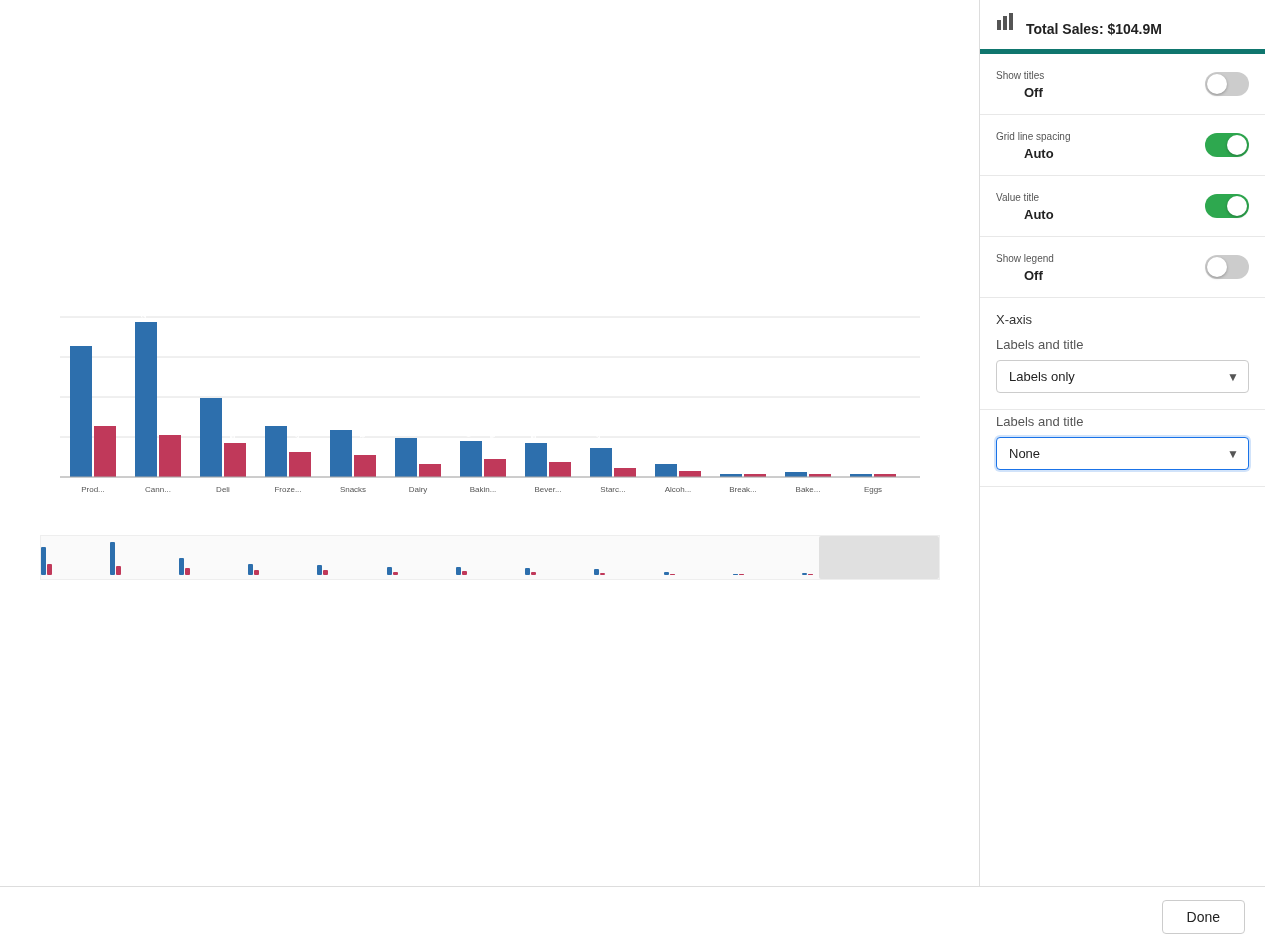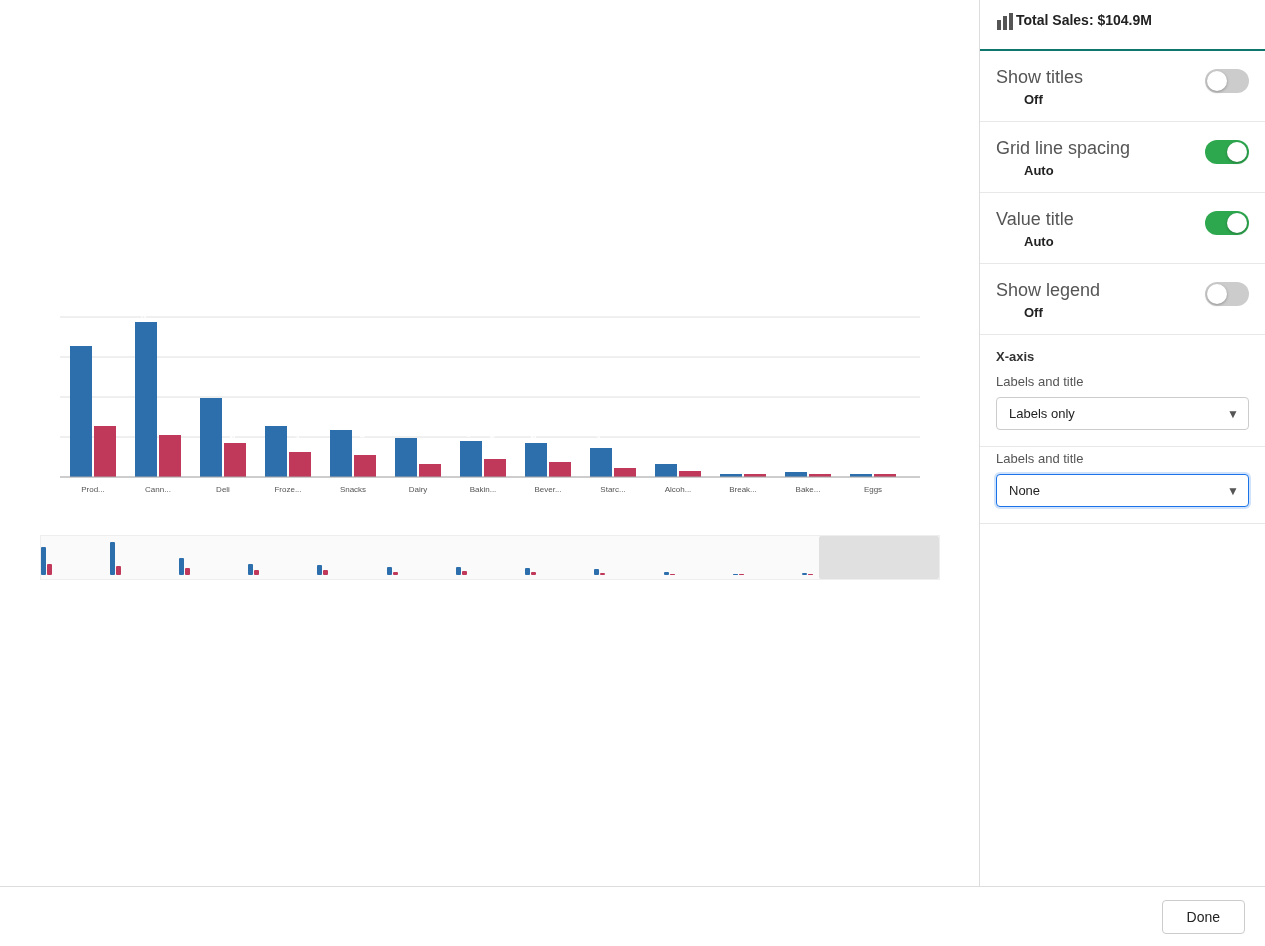--- a/index.html
+++ b/index.html
@@ -89,44 +89,45 @@
       width: 285px;
       background: #fff;
       display: flex;
       flex-direction: column;
       overflow-y: auto;
     }
 
     
     .panel-header {
       display: flex;
-      align-items: flex-start;
+      align-items: flex-end;
       padding: 12px 16px;
-      border-bottom: 2px solid #0f766e;
+      border-bottom: 5px solid #0f766e;
+      gap: 10px;
     }
 
     .panel-header-icon {
       color: #555;
       font-size: 18px;
     }
 
     .panel-header-title {
       font-size: 14px;
       font-weight: 600;
       color: #222;
     }
 
     
     .setting-row {
       padding: 16px 16px 14px;
       border-bottom: 1px solid #e8e8e8;
     }
 
     .setting-label {
-      font-size: 18px;
+      font-size: 10px;
       color: #555;
       margin-bottom: 4px;
     }
 
     .setting-value {
       font-size: 13px;
       font-weight: 700;
       color: #222;
       margin-left: 28px;
     }
@@ -172,21 +173,21 @@
     }
 
     .toggle.on .toggle-knob {
       left: 22px;
     }
 
     
     .section-header {
       padding: 14px 16px 6px;
       font-size: 13px;
-      font-weight: 700;
+      font-weight: 400;
       color: #333;
       border-bottom: none;
     }
 
     
     .dropdown-row {
       padding: 4px 16px 16px;
       border-bottom: 1px solid #e8e8e8;
     }
 

